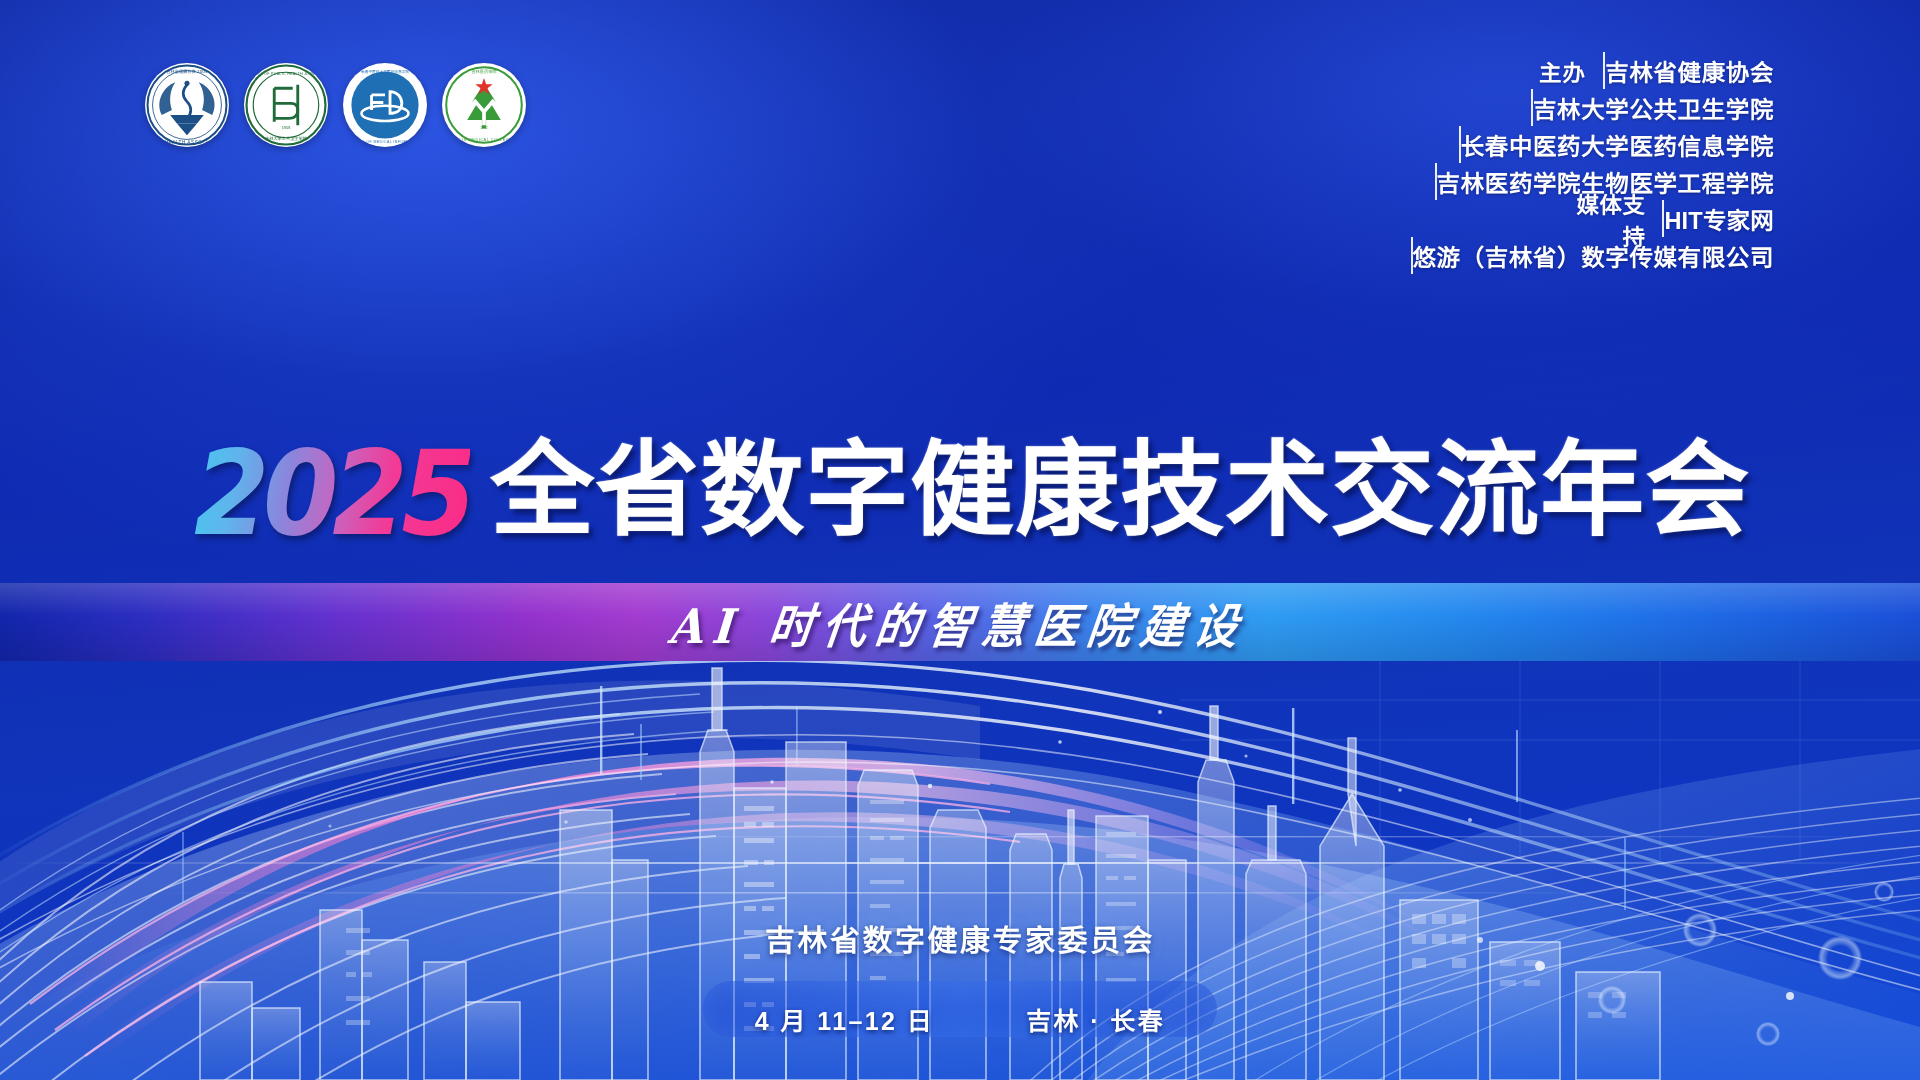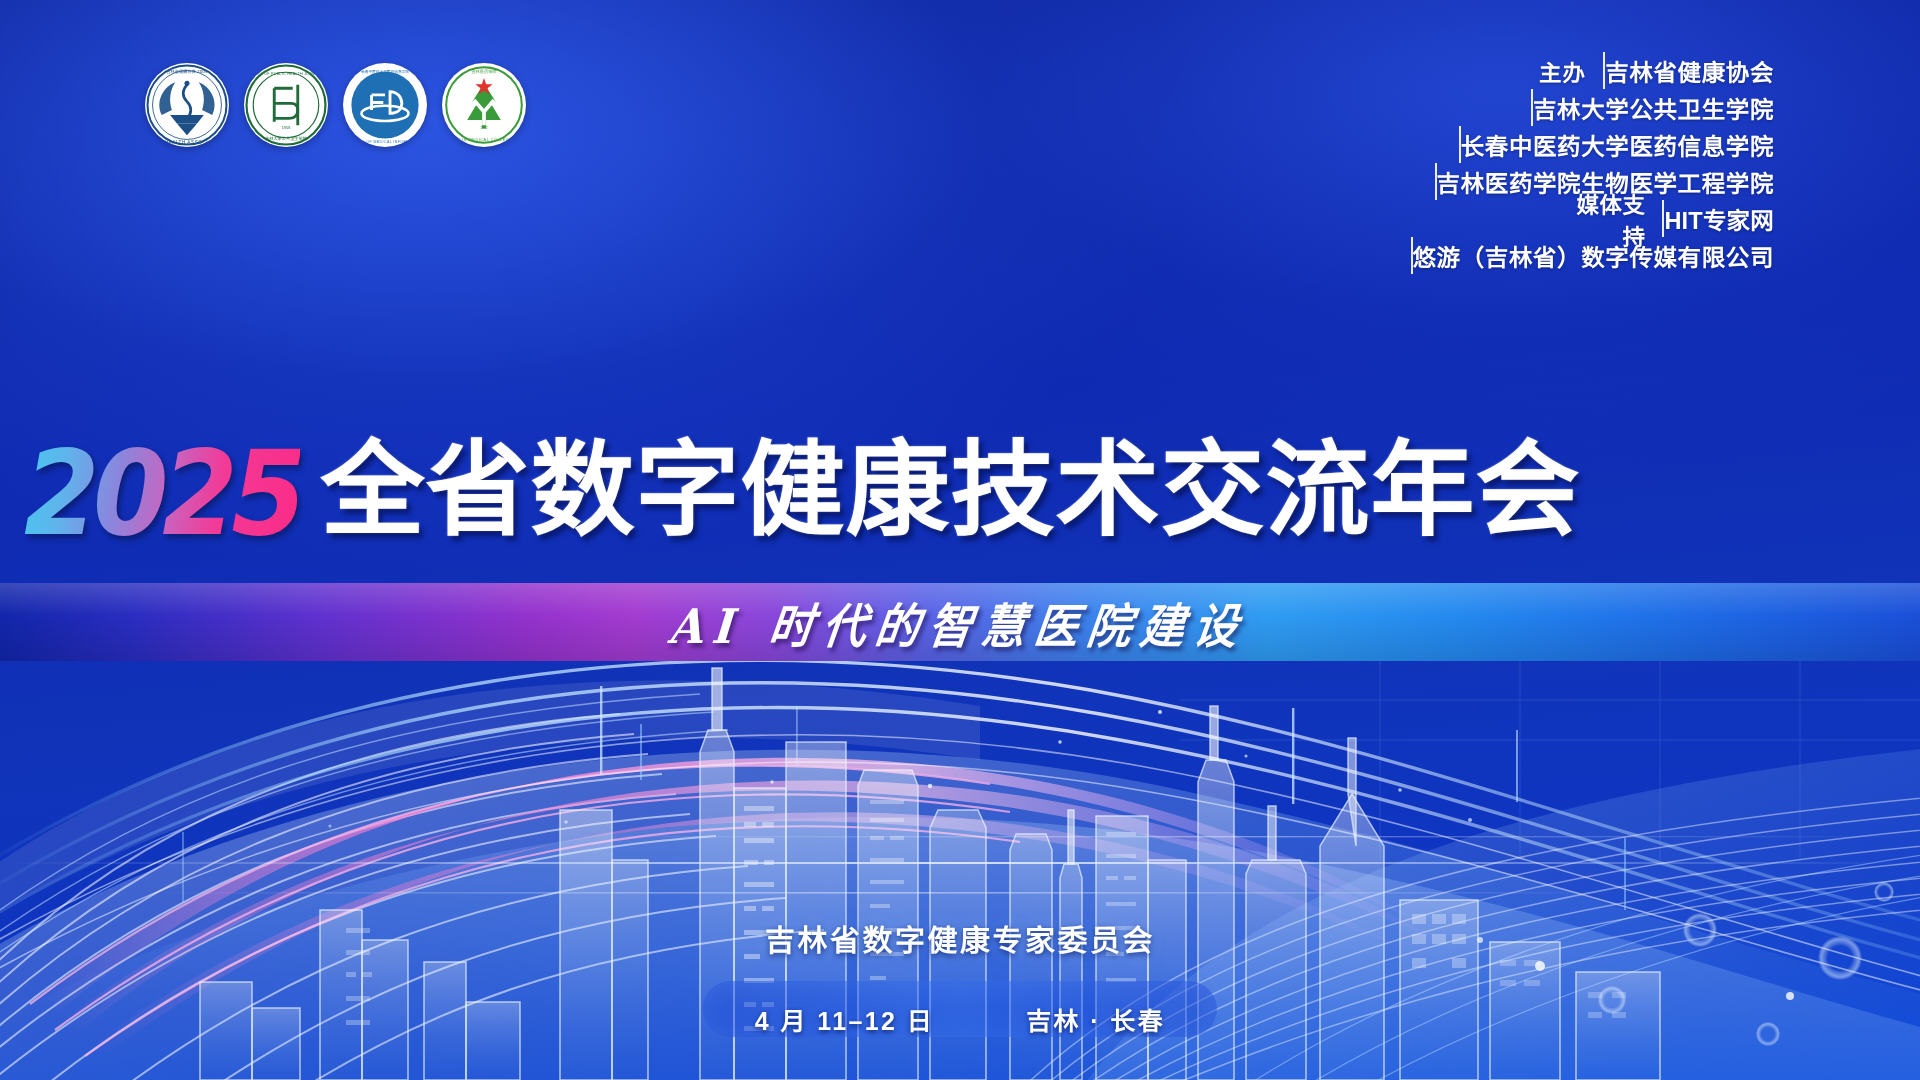--- a/index.html
+++ b/index.html
@@ -29,21 +29,21 @@
   .org-key { width:108px; text-align:right; padding-right:17px; color:#fff;
              font-size:22.5px; font-weight:700; letter-spacing:1.2px;
              text-shadow:0 1px 3px rgba(0,0,0,.35); }
   .org-key.sp { letter-spacing:.5px; }
   .org-div { width:2px; align-self:stretch; background:rgba(255,255,255,.92); flex:none; }
   .org-val { color:#fff; font-size:23.5px; font-weight:700;
              letter-spacing:.6px; white-space:nowrap; text-shadow:0 1px 3px rgba(0,0,0,.35); }
   .org-val.en { letter-spacing:.2px; }
 
   
-  .title-wrap { position:absolute; left:12px; right:0; top:434px; z-index:30;
+  .title-wrap { position:absolute; left:12px; right:0; top:434px; text-align:center; z-index:30;
                 white-space:nowrap; }
   .year { display:inline-block; font-size:118px; font-weight:900; font-style:italic;
           letter-spacing:-7px; line-height:1; vertical-align:-14px; margin-right:8px;
           font-family:"DejaVu Sans","Liberation Sans",sans-serif;
           background:linear-gradient(100deg,#46c8f0 0%,#5fb4ec 16%,#8a86dd 34%,#c765c0 52%,#f23a96 70%,#fb2b86 100%);
           -webkit-background-clip:text; background-clip:text; color:transparent;
           filter:drop-shadow(3px 4px 3px rgba(0,0,0,.34)); transform:scaleX(.92); }
   .tmain { display:inline-block; font-size:104px; font-weight:900; color:#fff; line-height:1;
            letter-spacing:1px; vertical-align:-6px;
            text-shadow:4px 5px 5px rgba(0,10,60,.55), 0 0 2px rgba(255,255,255,.5); }

